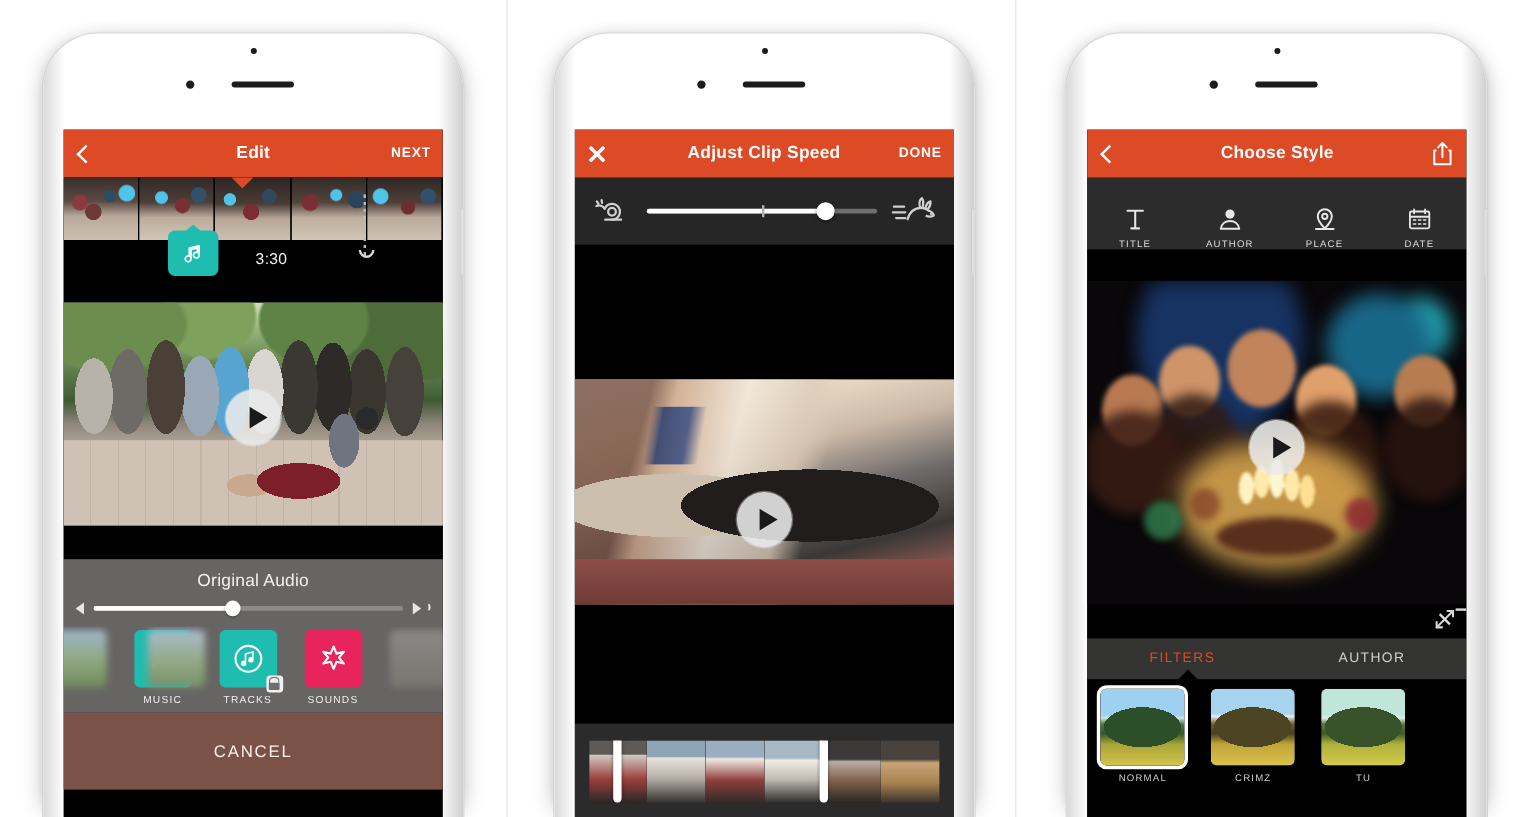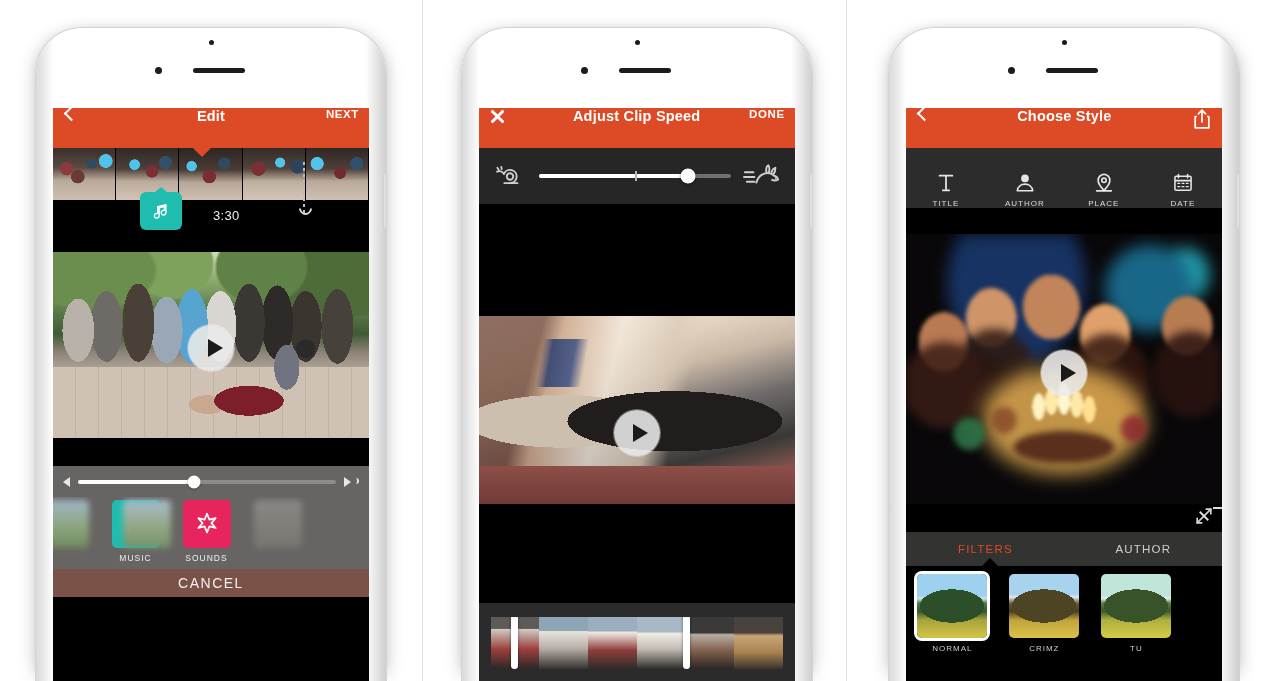--- a/index.html
+++ b/index.html
@@ -31,21 +31,21 @@
   .notch-row{ position:absolute; left:0; right:0; height:40px; z-index:3; display:flex; align-items:center; justify-content:center; gap:0;}
   .cam{ width:7px; height:7px; border-radius:50%; background:#1c1c1c; position:absolute;}
   .speaker{ width:52px; height:5px; border-radius:3px; background:#1c1c1c; position:absolute;}
   .cam-top{ width:5px;height:5px;border-radius:50%;background:#1c1c1c;position:absolute;}
 
   .screen { position:absolute; overflow:hidden; background:#000; z-index:2; }
 
   
   .navbar{
     height:40px; background:#dd4a26; color:#fff;
-    display:flex; align-items:flex-start; padding:0 10px;
+    display:flex; align-items:center; padding:0 10px;
     position:relative; flex:0 0 auto;
   }
   .nav-title{
     position:absolute; left:0; right:0; text-align:center;
     font-size:14.5px; font-weight:bold; letter-spacing:.2px; color:#fff;
     pointer-events:none;
   }
   .nav-left, .nav-right{ position:relative; z-index:2; display:flex; align-items:center; }
   .nav-right{ margin-left:auto; }
   .nav-action{ font-size:11.5px; font-weight:bold; letter-spacing:.6px; color:#fff; }
@@ -101,21 +101,21 @@
 
   .sound-row{ display:flex; align-items:flex-start; gap:0; padding:3px 0 6px; position:relative; overflow:hidden;}
   .sound-item{ flex:0 0 auto; width:71px; display:flex; flex-direction:column; align-items:center; }
   .sound-tile{ width:48px; height:48px; border-radius:5px; display:flex; align-items:center; justify-content:center; position:relative;}
   .sound-lbl{ margin-top:5px; color:#ededed; font-size:8.5px; letter-spacing:1px;}
   .blurtile{ filter:blur(3px); }
   .lock{ position:absolute; right:-5px; bottom:-4px; width:14px;height:14px; border-radius:3px; background:#efefef;
          display:flex; align-items:flex-end; justify-content:center;}
   .lock:before{ content:""; position:absolute; top:1px; width:7px;height:6px;border:1.6px solid #6e6e6e;border-bottom:none;border-radius:4px 4px 0 0;}
   .lock:after{ content:""; width:9px;height:6px;background:#6e6e6e;border-radius:1px; margin-bottom:2px;}
-  .cancel-bar{ background:#7b5248; text-align:center; color:#f6f0ee; font-size:14px; letter-spacing:1.5px; padding:6px 0; }
+  .cancel-bar{ background:#7b5248; text-align:center; color:#f6f0ee; font-size:14px; letter-spacing:1.5px; padding:24px 0; }
 
   
   .speed-bar{ height:56px; background:#262626; display:flex; align-items:center; padding:0 14px; gap:12px;}
   .sp-track{ flex:1; height:4px; border-radius:2px; background:#6f6f6f; position:relative;}
   .sp-fill{ position:absolute; left:0; top:0; bottom:0; background:#fff; border-radius:2px;}
   .sp-tick{ position:absolute; top:-3px; width:2px; height:10px; background:#b3b3b3;}
   .sp-knob{ position:absolute; top:50%; width:15px;height:15px;border-radius:50%;background:#fff;transform:translate(-50%,-50%); box-shadow:0 1px 3px rgba(0,0,0,.5);}
 
   .trim-area{ position:relative; background:#2b2b2b; padding:14px 0 0; }
   .trim-strip{ position:relative; height:52px; margin:0 12px; display:flex; overflow:hidden; }
@@ -267,20 +267,21 @@
                  radial-gradient(ellipse 6% 5% at 49% 82%, #c8a98f 0 100%, transparent 0),
                  radial-gradient(ellipse 4% 12% at 74% 62%, #6f7480 0 100%, transparent 0),
                  radial-gradient(ellipse 3% 5% at 80% 52%, #2a2a2a 0 100%, transparent 0);"></div>
           </div>
           <div class="playbtn" style="width:46px;height:46px; top:47%;">
             <i style="border-left-width:15px; border-top-width:9px; border-bottom-width:9px;"></i>
           </div>
         </div>
 
         <div class="audio-panel">
+          <div class="audio-title">Original Audio</div>
           <div class="vol-row">
             <span class="spk"></span>
             <div class="vol-track">
               <div class="vol-fill" style="width:45%;"></div>
               <div class="vol-knob" style="left:45%;"></div>
             </div>
             <span class="spk-r"></span>
           </div>
 
           <div class="sound-row" style="margin-left:-24px;">
@@ -296,20 +297,30 @@
                   <path d="M10 17.2a2.6 2.6 0 1 1-1.6-2.4V7.4l9-2.2v8.6a2.6 2.6 0 1 1-1.6-2.4V7.2l-5.8 1.4z" fill="none" stroke="#ffffff" stroke-width="1.5" stroke-linejoin="round"></path>
                 </svg>
               </div>
               <div class="sound-lbl">MUSIC</div>
             </div>
 
             <div class="sound-item" style="width:0; overflow:visible;">
               <div class="sound-tile blurtile" style="background:linear-gradient(180deg,#a8bccd,#93a884 55%,#74916a); margin-left:-48px;"></div>
             </div>
 
+            <div class="sound-item">
+              <div class="sound-tile" style="background:#1fbcb0;">
+                <svg width="30" height="30" viewBox="0 0 24 24" aria-hidden="true">
+                  <circle cx="12" cy="12" r="8.6" fill="none" stroke="#fff" stroke-width="1.4"></circle>
+                  <path d="M10.6 15.1a1.8 1.8 0 1 1-1.1-1.66V8.3l6-1.5v5.9a1.8 1.8 0 1 1-1.1-1.66V8.1l-3.8.95z" fill="#ffffff"></path>
+                </svg>
+                <span class="lock"></span>
+              </div>
+              <div class="sound-lbl">TRACKS</div>
+            </div>
 
             <div class="sound-item">
               <div class="sound-tile" style="background:#e8245c;">
                 <svg width="28" height="28" viewBox="0 0 24 24" aria-hidden="true">
                   <path d="M12 3.2l2.1 5.1 5.3-1.3-3.6 4.2 3.6 4.2-5.3-1.3L12 19.2l-2.1-5.1-5.3 1.3 3.6-4.2-3.6-4.2 5.3 1.3z" fill="none" stroke="#ffffff" stroke-width="1.5" stroke-linejoin="round"></path>
                 </svg>
               </div>
               <div class="sound-lbl">SOUNDS</div>
             </div>
 

